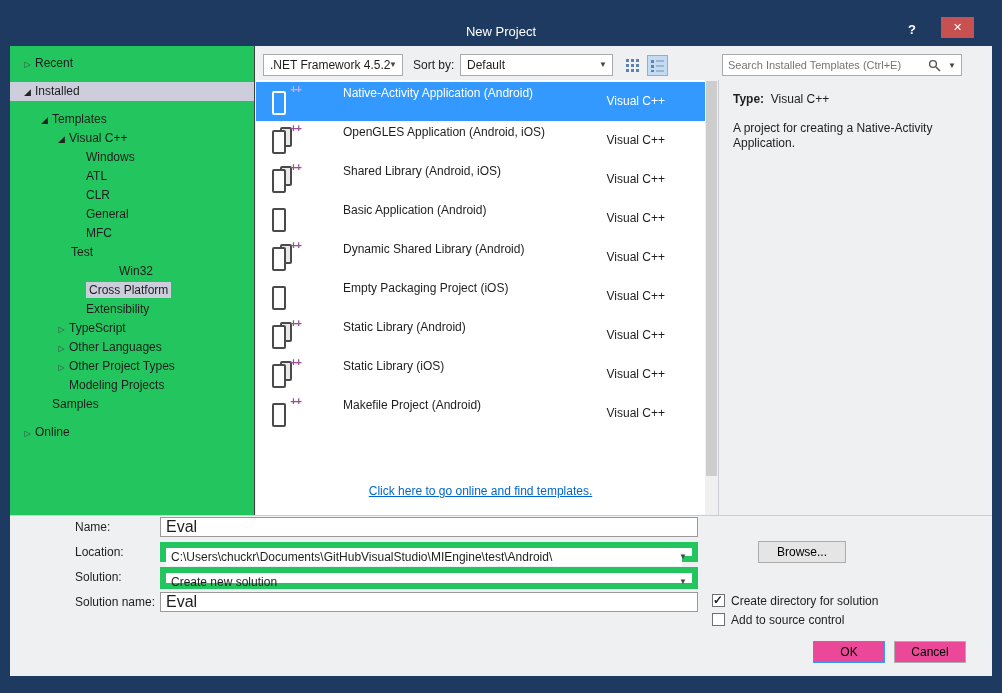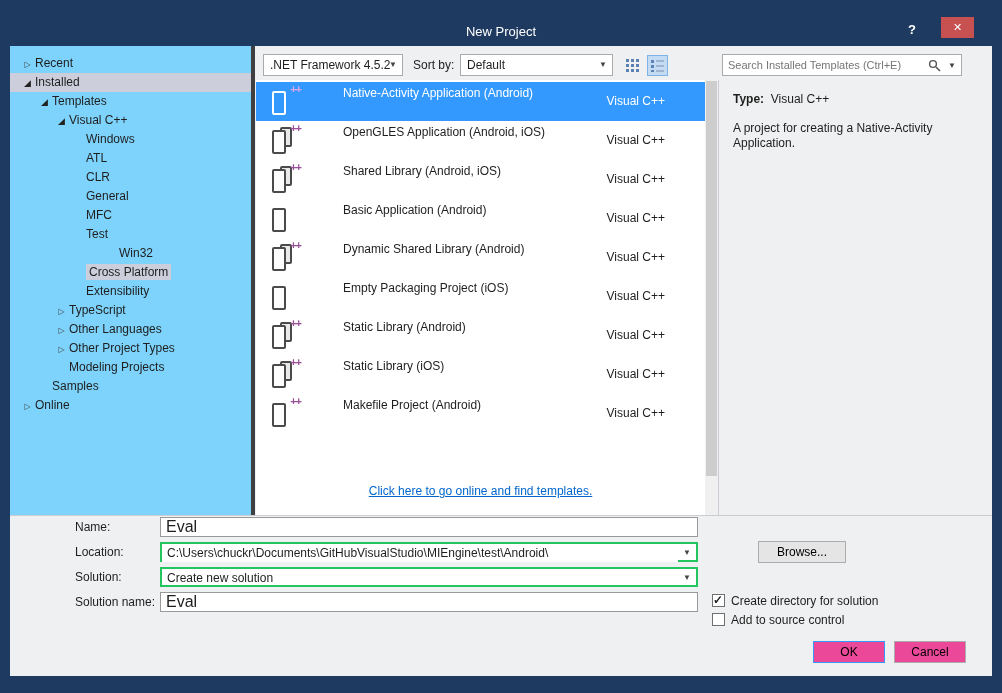--- a/index.html
+++ b/index.html
@@ -25,23 +25,23 @@
   .view-btn.small-icons { left:612px; }
   .view-btn.list-view { left:637px; background:#c4dcf3; border-color:#7fb2e5; }
   .view-btn svg { display:block; }
   .search { position:absolute; left:712px; top:8px; width:240px; height:22px; background:#fff; border:1px solid #ababab; }
   .search input { position:absolute; left:5px; top:1px; width:195px; height:18px; border:none; outline:none; font-family:inherit; font-size:11px; color:#444; background:transparent; }
   .search input::placeholder { color:#767676; }
   .search-icon { position:absolute; right:20px; top:4px; }
   .search-caret { position:absolute; right:5px; top:1px; font-size:8px; color:#444; line-height:19px; }
 
   
-  .tree { position:absolute; left:0; top:0; width:245px; height:469px; border-right:4px solid #404040; padding-top:8px; overflow:hidden; background:#7dd3fc; }
+  .tree { position:absolute; left:0; top:0; width:245px; height:469px; border-right:1px solid #404040; padding-top:8px; overflow:hidden; background:#22c55e; }
   .tree-item { height:19px; line-height:19px; white-space:nowrap; cursor:default; }
-  .tree-item.gap { }
+  .tree-item.gap { margin-top:9px; }
   .tree-item.row-sel { background: var(--inactive-selection, #cccedb); }
   .arrow { display:inline-block; width:15px; text-align:center; color:#444; font-size:8px; vertical-align:0; }
   .arrow.exp { color:#222; font-size:9px; }
   .lbl-sel { background: var(--inactive-selection, #cccedb); padding:1px 3px; }
 
   
   .list { position:absolute; left:246px; top:34px; width:449px; height:435px; background:#fff; }
   #rows { padding-top:2px; }
   .tpl-row { height:39px; position:relative; cursor:default; }
   .tpl-row.selected { background: var(--selection-blue, #3399ff); color:#fff; }
@@ -66,21 +66,21 @@
   .desc { line-height:15px; width:225px; }
 
   .sep { position:absolute; left:0; top:469px; width:982px; height:1px; background:#cbcdd2; }
 
   
   .flabel { position:absolute; left:45px;margin-left:20px; }
   .l1 { top:474px; } .l2 { top:499px; } .l3 { top:524px; } .l4 { top:549px; }
   .finput { position:absolute; left:150px; width:538px; height:20px; background:#fff; border:1px solid #999; font-family:inherit; font-size:16px; padding:0 5px; color:#1e1e1e; }
   .name-input { top:471px; }
   .solname-input { top:546px; }
-  .fcombo { position:absolute; left:150px; width:538px; height:20px; background:#fff; border:2px solid #22c55e; }
+  .fcombo { position:absolute; left:150px; width:538px; height:20px; background:#fff; border:6px solid #22c55e; }
   .location-combo { top:496px; }
   .solution-combo { top:521px; line-height:18px; padding:0 18px 10px 5px; cursor:default; }
   .fcombo .combo-input { position:absolute; left:0; top:0; width:516px; height:18px; border:none; outline:none; padding:0 5px; font-family:inherit; font-size:12px; color:#1e1e1e; }
   .fcombo .caret { line-height:18px; }
   .browse-btn { position:absolute; left:700px; top:495px; width:88px; height:22px; background:#e5e5e5; border:1px solid #acacac; font-family:inherit; font-size:12px; cursor:default;margin-left:48px; }
   .cb { position:absolute; left:702px; height:15px; line-height:15px; cursor:default; }
   .cb1 { top:548px; } .cb2 { top:567px; }
   .cbbox { display:inline-block; width:13px; height:13px; background:#fff; border:1px solid #707070; vertical-align:-2px; margin-right:6px; position:relative; }
   .cbbox.checked::after { content:"✓"; position:absolute; left:0; top:-2px; font-size:12px; font-weight:bold; color:#1e1e1e; }
   .btn { position:absolute; top:595px; width:72px; height:22px; background:#ec4899; border:1px solid #acacac; font-family:inherit; font-size:12px; cursor:default; }
@@ -148,21 +148,21 @@
     <div class="tree" id="tree">
         <div class="tree-item" style="padding-left: 10px;"><span class="arrow">▷</span><span class="">Recent</span></div>
         <div class="tree-item row-sel gap" style="padding-left: 10px;"><span class="arrow exp">◢</span><span class="">Installed</span></div>
         <div class="tree-item gap" style="padding-left: 27px;"><span class="arrow exp">◢</span><span class="">Templates</span></div>
         <div class="tree-item" style="padding-left: 44px;"><span class="arrow exp">◢</span><span class="">Visual C++</span></div>
         <div class="tree-item" style="padding-left: 61px;"><span class="arrow"></span><span class="">Windows</span></div>
         <div class="tree-item" style="padding-left: 61px;"><span class="arrow"></span><span class="">ATL</span></div>
         <div class="tree-item" style="padding-left: 61px;"><span class="arrow"></span><span class="">CLR</span></div>
         <div class="tree-item" style="padding-left: 61px;"><span class="arrow"></span><span class="">General</span></div>
         <div class="tree-item" style="padding-left: 61px;"><span class="arrow"></span><span class="">MFC</span></div>
-        <div class="tree-item" style="padding-left: 61px;"><span class="arrow"></span><span class="">Test</span></div>
+        <div class="tree-item" style="padding-left: 46px;"><span class="arrow"></span><span class="">Test</span></div>
         <div class="tree-item" style="padding-left: 94px;"><span class="arrow"></span><span class="">Win32</span></div>
         <div class="tree-item" style="padding-left: 61px;"><span class="arrow"></span><span class="lbl-sel">Cross Platform</span></div>
         <div class="tree-item" style="padding-left: 61px;"><span class="arrow"></span><span class="">Extensibility</span></div>
         <div class="tree-item" style="padding-left: 44px;"><span class="arrow">▷</span><span class="">TypeScript</span></div>
         <div class="tree-item" style="padding-left: 44px;"><span class="arrow">▷</span><span class="">Other Languages</span></div>
         <div class="tree-item" style="padding-left: 44px;"><span class="arrow">▷</span><span class="">Other Project Types</span></div>
         <div class="tree-item" style="padding-left: 44px;"><span class="arrow"></span><span class="">Modeling Projects</span></div>
         <div class="tree-item" style="padding-left: 27px;"><span class="arrow"></span><span class="">Samples</span></div>
         <div class="tree-item gap" style="padding-left: 10px;"><span class="arrow">▷</span><span class="">Online</span></div>
       </div>

